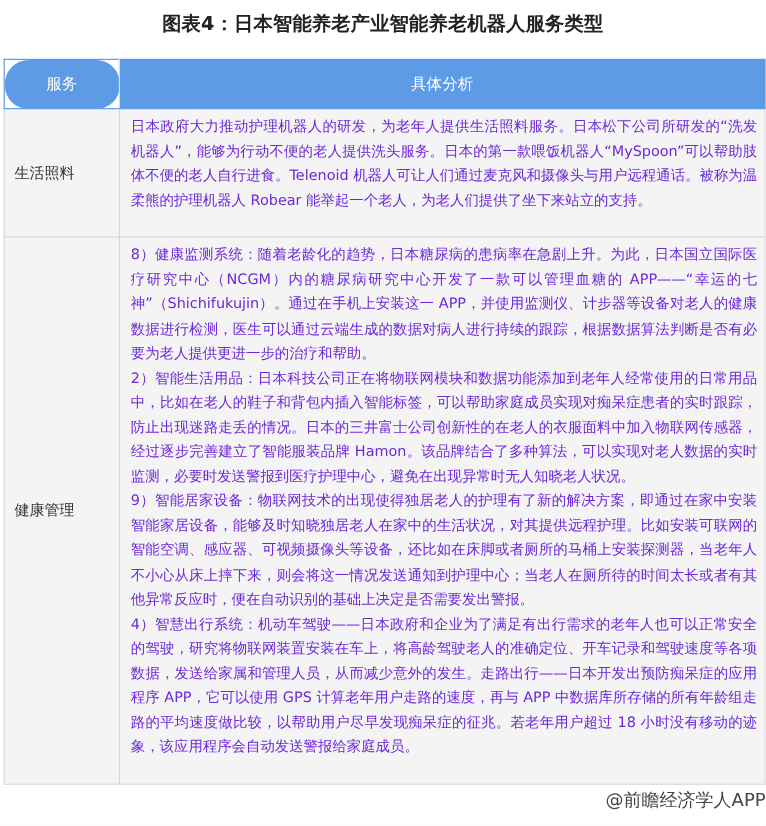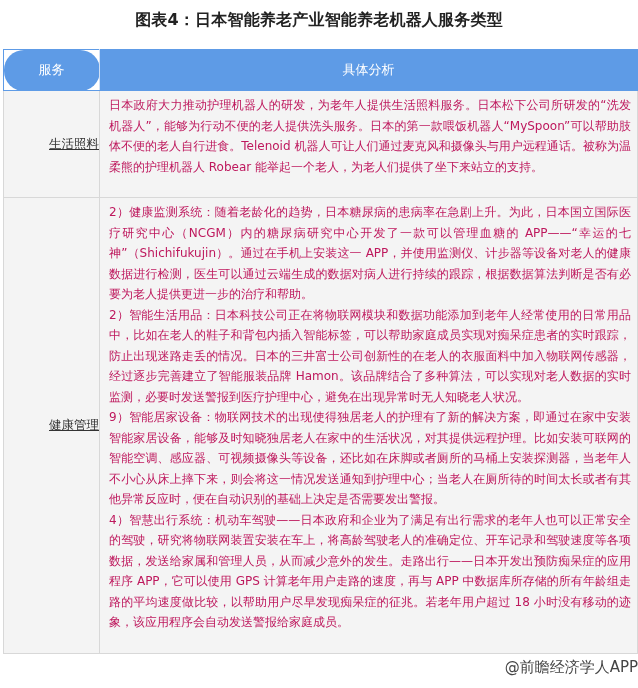--- a/index.html
+++ b/index.html
@@ -20,24 +20,24 @@
     border: 1px solid #d8d8d8; padding: 0; vertical-align: middle;
   }
   .table th {
     background: #5e9be6; color: #ffffff; font-weight: normal;
     font-size: 13px; height: 40px; text-align: center;
     border-color: #5e9be6;
   }
   .table th.col-service { border-right: 1px solid #d0e0f5; border-radius: 20px; }
   .table td.service {
     width: 96px; background: #f4f4f4; font-size: 12.5px; color: #333;
-    padding-left: 8px; text-align: right; text-decoration: underline;
+    padding-left: 8px; text-align: left;
   }
   .table td.detail {
-    background: #f4f4f4; font-size: 12px; line-height: 20.5px; color: #be185d;
+    background: #f4f4f4; font-size: 12px; line-height: 20.5px; color: #6d28d9;
     padding: 4px 6px 20px 9px; text-align: justify;
   }
   .para { margin: 0; }
   .footer-left {
     position: absolute; left: 6px; top: 658px; font-size: 12.5px; color: #333; margin-top: 42px;
   }
   .footer-right {
     position: absolute; right: 0px; top: 658px; font-size: 15px; color: #444;
   }
 </style>
@@ -60,21 +60,21 @@
   <tbody>
     <tr style="height:103px">
       <td class="service">生活照料</td>
       <td class="detail">
         <p class="para">日本政府大力推动护理机器人的研发，为老年人提供生活照料服务。日本松下公司所研发的“洗发机器人”，能够为行动不便的老人提供洗头服务。日本的第一款喂饭机器人“MySpoon”可以帮助肢体不便的老人自行进食。Telenoid 机器人可让人们通过麦克风和摄像头与用户远程通话。被称为温柔熊的护理机器人 Robear 能举起一个老人，为老人们提供了坐下来站立的支持。</p>
       </td>
     </tr>
     <tr style="height:450px">
       <td class="service">健康管理</td>
       <td class="detail">
-        <p class="para">2）健康监测系统：随着老龄化的趋势，日本糖尿病的患病率在急剧上升。为此，日本国立国际医疗研究中心（NCGM）内的糖尿病研究中心开发了一款可以管理血糖的 APP——“幸运的七神”（Shichifukujin）。通过在手机上安装这一 APP，并使用监测仪、计步器等设备对老人的健康数据进行检测，医生可以通过云端生成的数据对病人进行持续的跟踪，根据数据算法判断是否有必要为老人提供更进一步的治疗和帮助。</p>
+        <p class="para">8）健康监测系统：随着老龄化的趋势，日本糖尿病的患病率在急剧上升。为此，日本国立国际医疗研究中心（NCGM）内的糖尿病研究中心开发了一款可以管理血糖的 APP——“幸运的七神”（Shichifukujin）。通过在手机上安装这一 APP，并使用监测仪、计步器等设备对老人的健康数据进行检测，医生可以通过云端生成的数据对病人进行持续的跟踪，根据数据算法判断是否有必要为老人提供更进一步的治疗和帮助。</p>
         <p class="para">2）智能生活用品：日本科技公司正在将物联网模块和数据功能添加到老年人经常使用的日常用品中，比如在老人的鞋子和背包内插入智能标签，可以帮助家庭成员实现对痴呆症患者的实时跟踪，防止出现迷路走丢的情况。日本的三井富士公司创新性的在老人的衣服面料中加入物联网传感器，经过逐步完善建立了智能服装品牌 Hamon。该品牌结合了多种算法，可以实现对老人数据的实时监测，必要时发送警报到医疗护理中心，避免在出现异常时无人知晓老人状况。</p>
         <p class="para">9）智能居家设备：物联网技术的出现使得独居老人的护理有了新的解决方案，即通过在家中安装智能家居设备，能够及时知晓独居老人在家中的生活状况，对其提供远程护理。比如安装可联网的智能空调、感应器、可视频摄像头等设备，还比如在床脚或者厕所的马桶上安装探测器，当老年人不小心从床上摔下来，则会将这一情况发送通知到护理中心；当老人在厕所待的时间太长或者有其他异常反应时，便在自动识别的基础上决定是否需要发出警报。</p>
         <p class="para">4）智慧出行系统：机动车驾驶——日本政府和企业为了满足有出行需求的老年人也可以正常安全的驾驶，研究将物联网装置安装在车上，将高龄驾驶老人的准确定位、开车记录和驾驶速度等各项数据，发送给家属和管理人员，从而减少意外的发生。走路出行——日本开发出预防痴呆症的应用程序 APP，它可以使用 GPS 计算老年用户走路的速度，再与 APP 中数据库所存储的所有年龄组走路的平均速度做比较，以帮助用户尽早发现痴呆症的征兆。若老年用户超过 18 小时没有移动的迹象，该应用程序会自动发送警报给家庭成员。</p>
       </td>
     </tr>
   </tbody>
 </table>
 
 <div class="footer-left">资料来源：前瞻产业研究院</div>
 <div class="footer-right">@前瞻经济学人APP</div>

